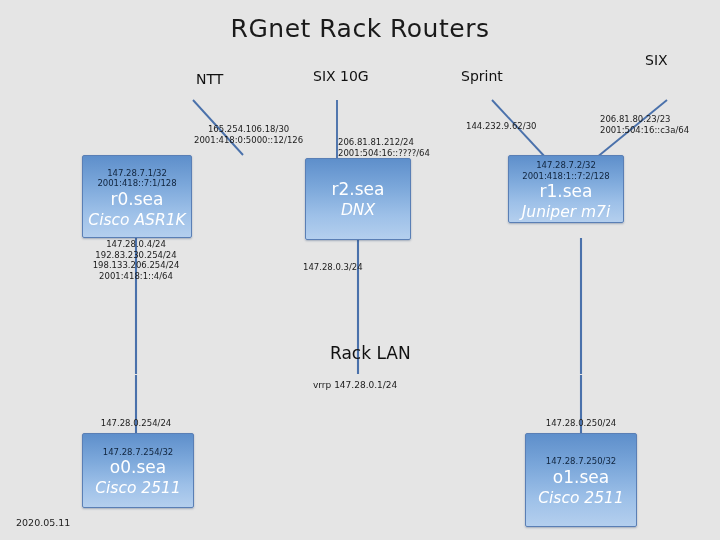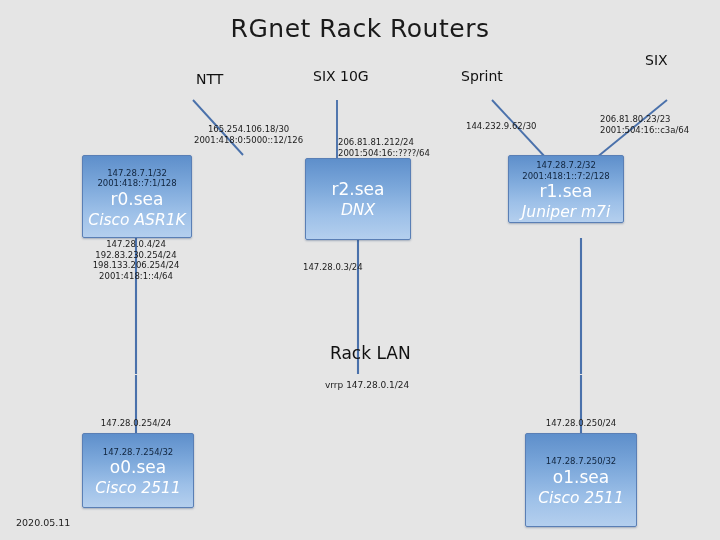--- a/index.html
+++ b/index.html
@@ -219,21 +219,21 @@
 
   <div class="node" style="left:508px; top:155px; width:116px; height:68px;">
     <div class="spacer-top"></div>
     <div class="loop">147.28.7.2/32</div>
     <div class="loop">2001:418:1::7:2/128</div>
     <div class="nodename">r1.sea</div>
     <div class="nodemodel">Juniper m7i</div>
   </div>
 
   <div class="lan-label" style="left:330px; top:343px;">Rack LAN</div>
-  <div class="vrrp-label" style="left:325px; top:380px;text-align:right;">vrrp 147.28.0.1/24</div>
+  <div class="vrrp-label" style="left:313px; top:380px;text-align:right;">vrrp 147.28.0.1/24</div>
 
   <div class="addr-note center" style="left:76px; top:418px; width:120px;">147.28.0.254/24</div>
   <div class="node" style="left:82px; top:433px; width:112px; height:75px;">
     <div class="spacer-top"></div>
     <div class="loop">147.28.7.254/32</div>
     <div class="nodename">o0.sea</div>
     <div class="nodemodel">Cisco 2511</div>
   </div>
 
   <div class="addr-note center" style="left:521px; top:418px; width:120px;">147.28.0.250/24</div>

